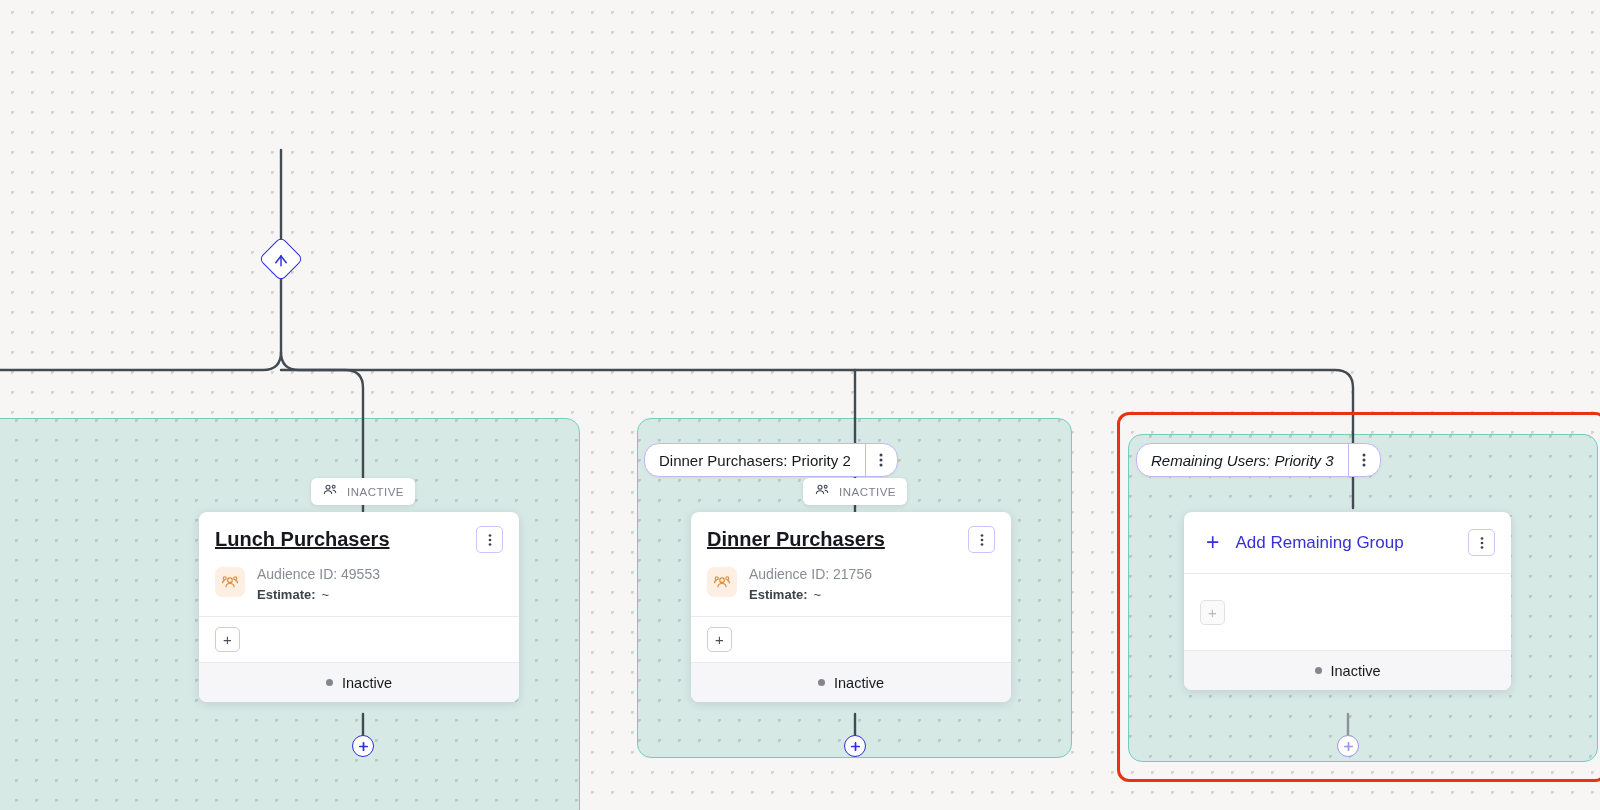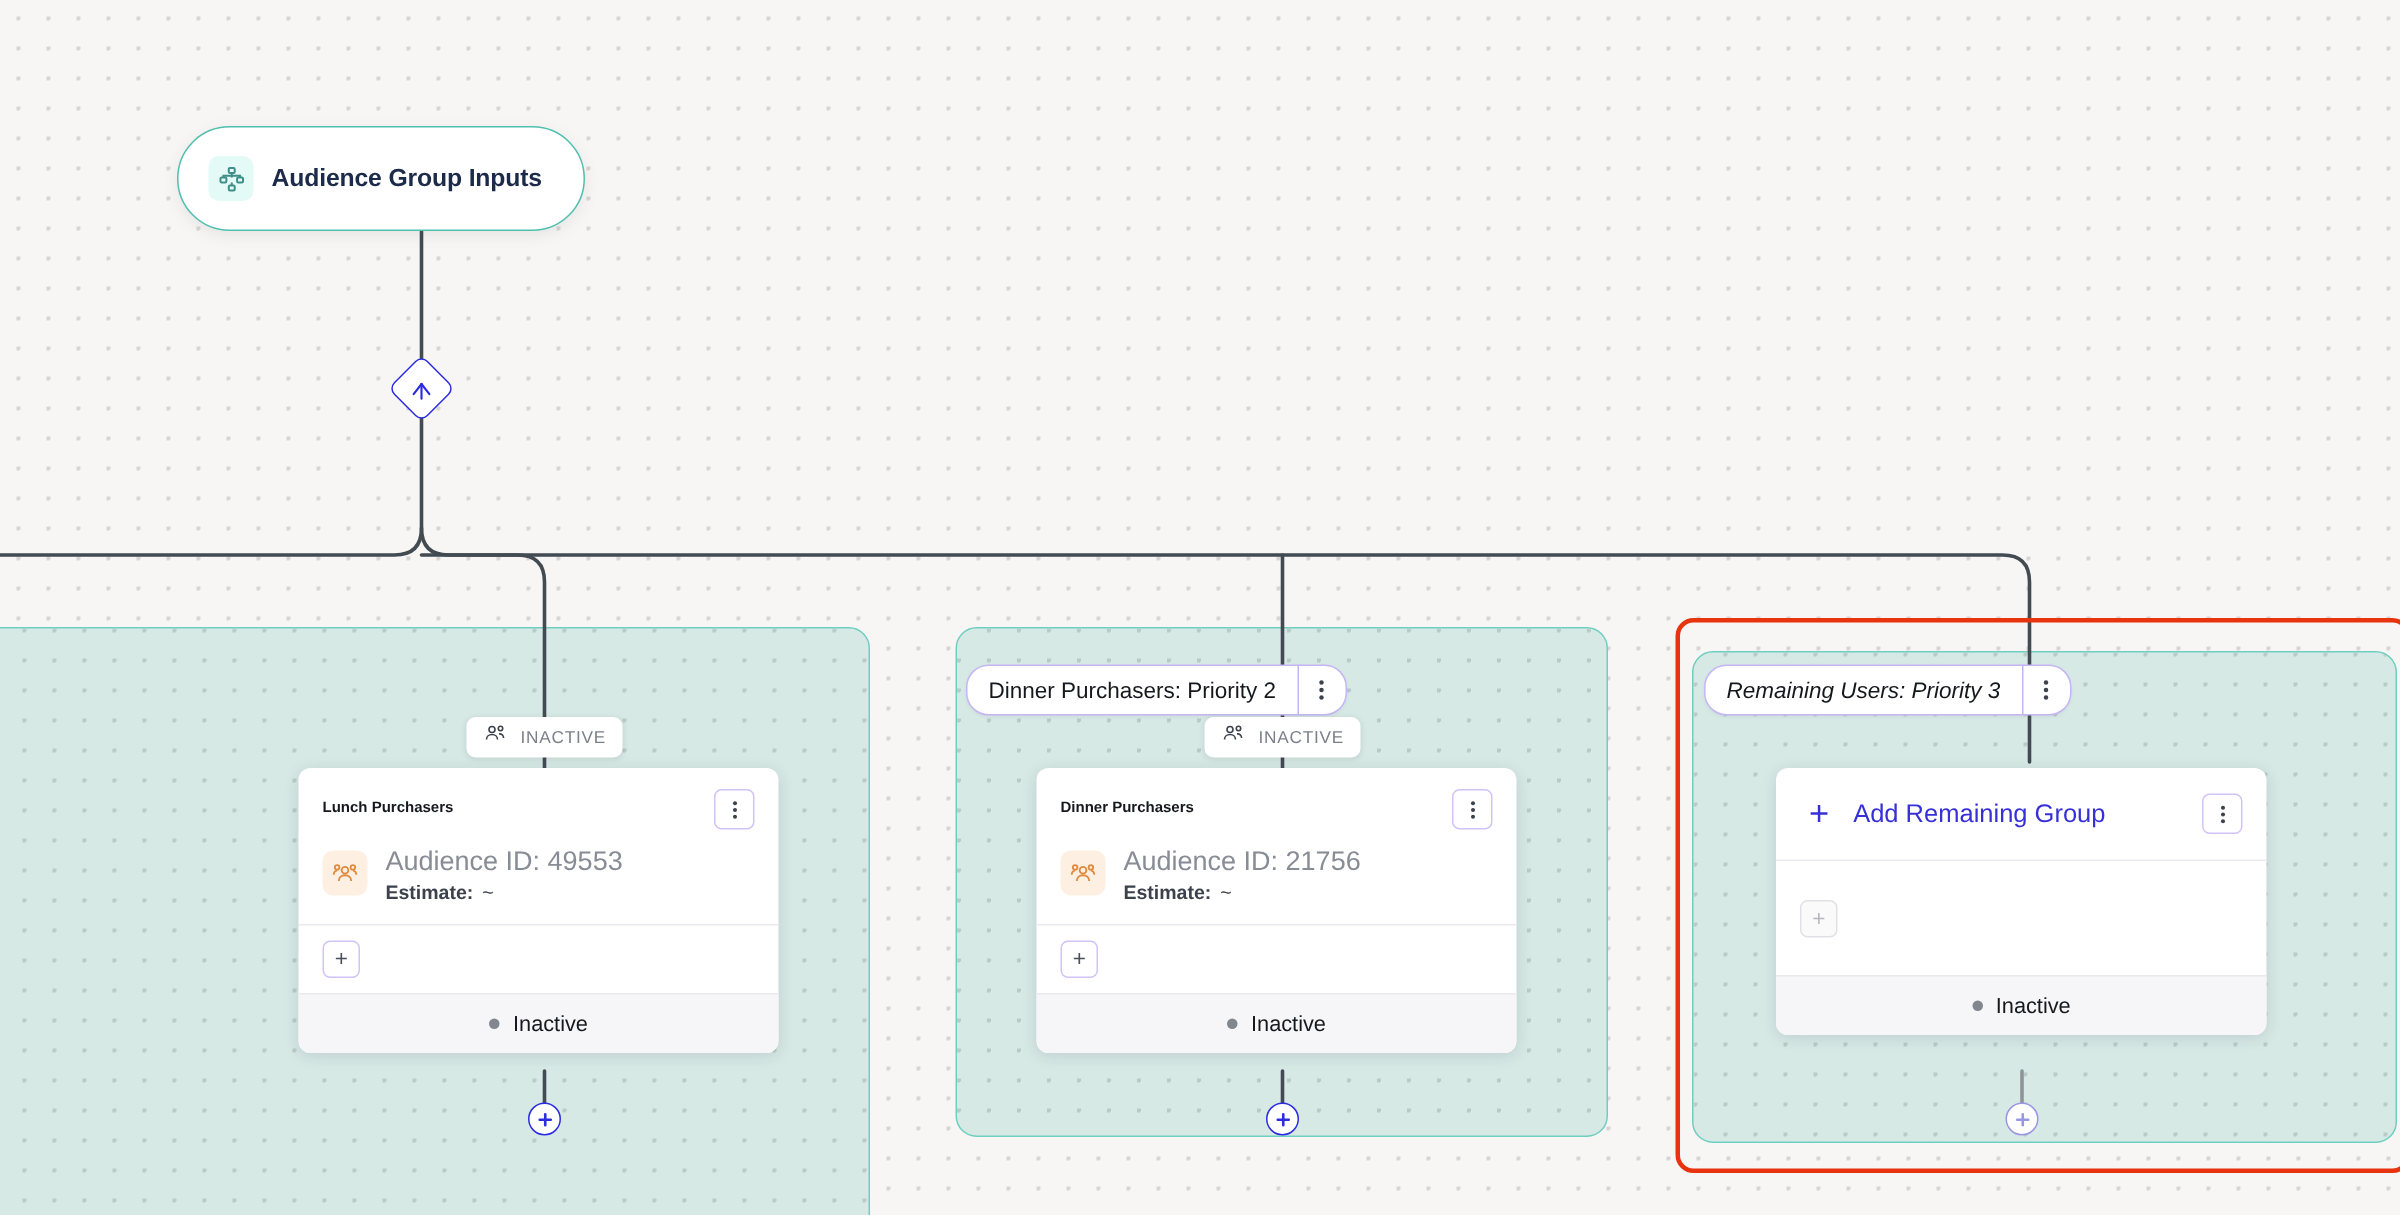--- a/index.html
+++ b/index.html
@@ -148,43 +148,44 @@
     box-shadow: 0 2px 10px rgba(30,40,60,0.13);
     overflow: hidden;
   }
   .card-body { padding: 14px 16px 14px 16px; }
 
   .card-head {
     display: flex; align-items: flex-start; justify-content: space-between;
     margin-bottom: 12px;
   }
   .card-title {
-    font-size: 10px; font-weight: 700; color: #16181d;
+    font-size: 20px; font-weight: 700; color: #16181d;
     line-height: 26px;
+    text-decoration: underline;
   }
   .card-kebab {
     width: 27px; height: 27px;
     border: 1.4px solid #cfc3f7;
     border-radius: 5px;
     display: flex; align-items: center; justify-content: center;
     background: #fff;
     flex: 0 0 auto;
   }
 
   .card-meta { display: flex; align-items: flex-start; gap: 12px; }
   .audience-chip {
     width: 30px; height: 30px;
     border-radius: 7px;
     background: #fdf0e2;
     display: flex; align-items: center; justify-content: center;
     flex: 0 0 auto;
     margin-top: 2px;
   }
   .meta-lines { display: flex; flex-direction: column; gap: 4px; }
-  .meta-id { font-size: 18px; color: #878c95; line-height: 18px; }
+  .meta-id { font-size: 14px; color: #878c95; line-height: 18px; }
   .meta-estimate { font-size: 13px; color: #3c424c; font-weight: 700; }
   .meta-estimate .est-val { font-weight: 400; color: #3c424c; margin-left: 6px; }
 
   .card-addrow {
     border-top: 1px solid #ebe9ef;
     padding: 10px 16px;
     display: flex; align-items: center;
     min-height: 46px;
   }
   .mini-add {
@@ -262,32 +263,20 @@
 
         <path d="M363 714 L363 742"></path>
         <path d="M855 714 L855 742"></path>
         <path d="M1348 714 L1348 742" stroke="#8f9399"></path>
       </g>
     </svg>
   </div>
 
   <div class="layer" id="nodes-layer">
 
-    <div class="start-node" style="left:118px; top:84px;">
-      <span class="icon-chip">
-        <svg width="19" height="19" viewBox="0 0 24 24" fill="none" stroke="#3f8e89" stroke-width="1.7">
-          <rect x="9.5" y="2.5" width="5" height="4.2" rx="1"></rect>
-          <rect x="2.5" y="10.5" width="5" height="4.2" rx="1"></rect>
-          <rect x="16.5" y="10.5" width="5" height="4.2" rx="1"></rect>
-          <rect x="9.5" y="17.3" width="5" height="4.2" rx="1"></rect>
-          <path d="M12 6.7 V10.5 M5 10.5 V9 H19 V10.5 M12 14.7 V17.3"></path>
-        </svg>
-      </span>
-      <span class="label">Audience Group Inputs</span>
-    </div>
 
     <div class="split-node" style="left:261px; top:239px;">
       <div class="diamond"></div>
       <div class="glyph">
         <svg width="18" height="18" viewBox="0 0 24 24" fill="none" stroke="#2c2ce0" stroke-width="1.9" stroke-linecap="round">
           <path d="M12 21 V8"></path>
           <path d="M12 8 L5 17"></path>
           <path d="M12 8 L19 17"></path>
         </svg>
       </div>

